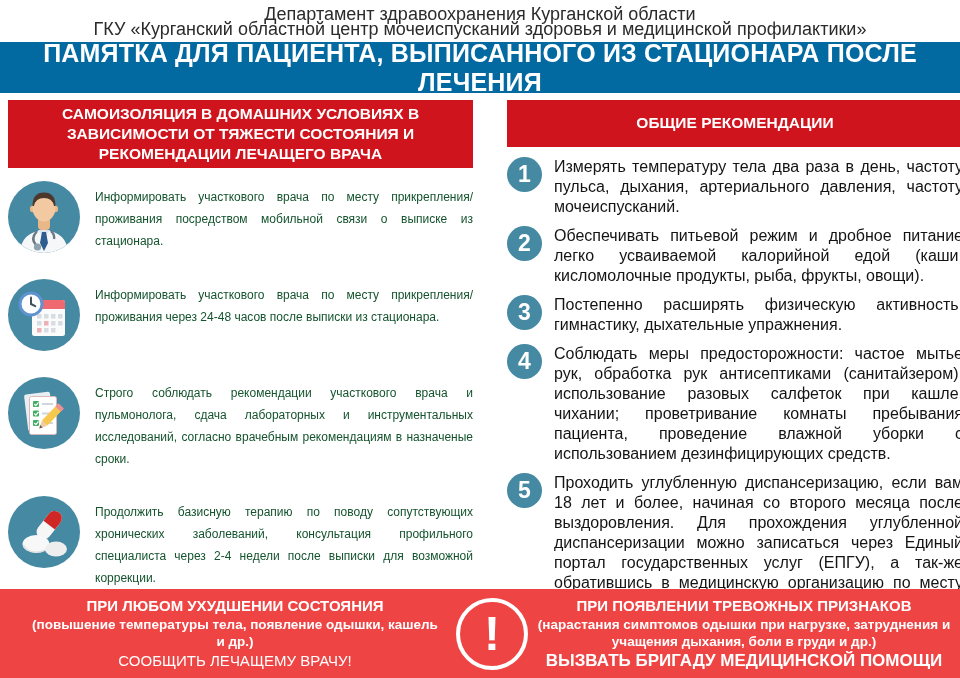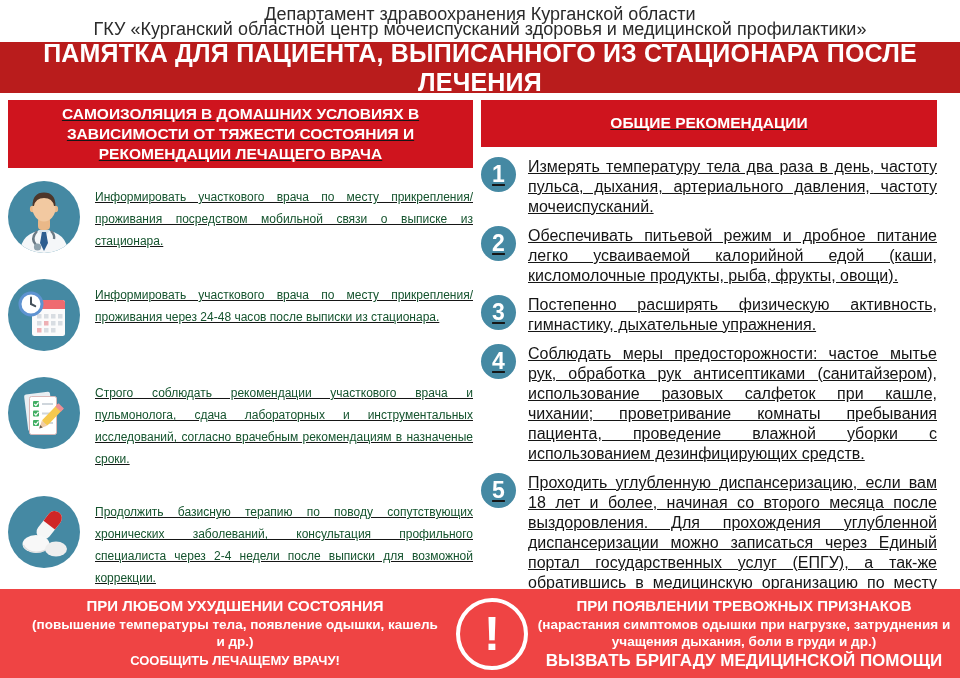--- a/index.html
+++ b/index.html
@@ -6,25 +6,25 @@
   html,body { width:960px; height:678px; }
   body {
     font-family:"Liberation Sans", sans-serif;
     background:#ffffff;
     position:relative;
     overflow:hidden;
     color:#161616;
   }
   .org-header { padding-top:7px; text-align:center; font-size:18px; line-height:15px; color:#2b2b2b; }
   .banner {
-    margin-top:5px; height:51px; background:#b91c1c;
+    margin-top:5px; height:51px; background:#0369a1;
     display:flex; align-items:center; justify-content:center;
     color:#fff; font-weight:bold; font-size:25px; letter-spacing:.2px; text-align:center;
   }
-  .columns { display:flex; padding:7px 8px 0 8px; gap:8px;text-decoration:underline; }
+  .columns { display:flex; padding:7px 8px 0 8px; gap:34px; }
   .col-left  { width:465px; }
   .col-right { width:456px; }
   .col-header {
     background:#cf141e; color:#fff; font-weight:bold; font-size:15.5px; line-height:1.3;
     min-height:47px; display:flex; align-items:center; justify-content:center;
     text-align:center; padding:4px 12px;
   }
   .left-items { margin-top:13px; }
   .left-item { display:flex; gap:15px; }
   .left-item + .left-item { margin-top:26px; }
@@ -44,21 +44,21 @@
     width:409px; font-size:16px; line-height:20px; text-align:justify; color:#141414;
   }
   .footer {
     position:absolute; left:0; bottom:0; width:960px; height:89px;
     background:#ef4444; color:#fff; display:flex; align-items:center;
   }
   .footer-left  { width:414px; margin-left:28px; text-align:center; }
   .footer-right { width:424px; margin-left:4px; text-align:center; }
   .f-line1 { font-size:15px; font-weight:bold; line-height:20px; }
   .f-line2 { font-size:13.5px; font-weight:bold; line-height:17px; }
-  .f-line3 { font-size:13px; font-weight:bold; line-height:21px; }
+  .f-line3 { font-size:15px; font-weight:normal; line-height:21px; }
   .fr-line3 { font-size:17px; font-weight:bold; line-height:22px; }
   .warning-circle {
     width:72px; height:72px; flex:0 0 72px; margin-left:14px;
     border:4px solid #fff; border-radius:50%;
     display:flex; align-items:center; justify-content:center;
     font-size:48px; font-weight:bold; color:#fff; line-height:1;
   }
 </style>
 </head>
 <body>

